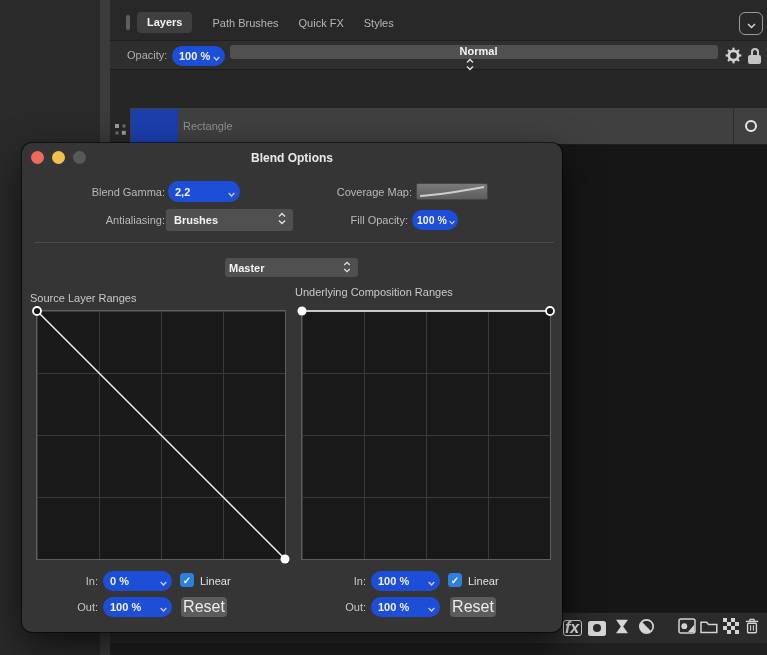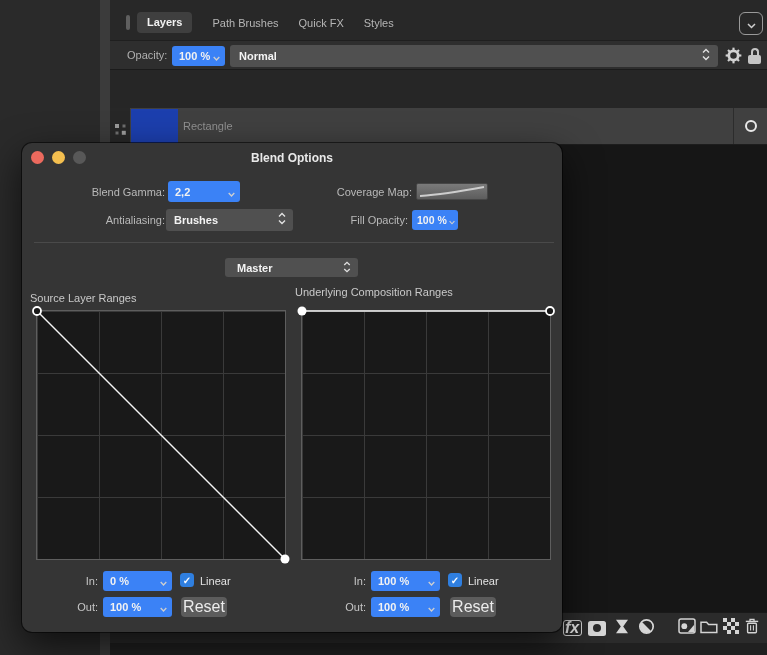--- a/index.html
+++ b/index.html
@@ -16,21 +16,21 @@
   .drag-handle{left:16px;top:15px;width:4px;height:15px;background:#5f5f5f;border-radius:2px;}
   .tabs{left:27px;top:12px;display:flex;gap:20px;align-items:center;height:21px;}
   .tab{font-size:11px;color:#b6b6b6;white-space:nowrap;}
   .tab.active{background:#3f3f3f;color:#f2f2f2;font-weight:700;border-radius:4px;
               padding:0 10px;line-height:21px;}
   .panel-menu-btn{left:629px;top:12px;width:22px;height:21px;border:1.5px solid #9a9a9a;
                   border-radius:6px;display:flex;align-items:center;justify-content:center;}
   .oprow{left:0;top:40px;width:657px;height:30px;background:#2e2e2e;
          border-top:1px solid #1f1f1f;border-bottom:1px solid #1b1b1b;box-sizing:border-box;}
   .lbl{font-size:11px;color:#b0b0b0;white-space:nowrap;}
-  .dd-dark{background:#3b82f6;border-radius:3px;display:flex;align-items:center;}
+  .dd-dark{background:#1d4ed8;border-radius:10px;display:flex;align-items:center;}
   .dd-dark span.val{color:#f2f2f2;font-size:11px;font-weight:600;padding-left:7px;flex:1;}
   .dd-gray{background:#505050;border-radius:3px;display:flex;align-items:center;}
   .dd-gray span.val{color:#f4f4f4;font-size:11px;font-weight:700;padding-left:9px;flex:1;}
   .chev{margin-right:5px;flex:none;}
   
   .row1{left:0;top:70px;width:657px;height:38px;background:#2b6bc9;margin-top:46px;}
   .row1 .thumb{left:21px;top:0;width:47px;height:38px;background:#1e1e1e;}
   .row1 .name{left:73px;top:13px;font-size:11px;color:rgba(214,230,252,.5);}
   .row2{left:0;top:108px;width:657px;height:37px;background:#404040;border-bottom:1px solid #1d1d1d;box-sizing:border-box;}
   .row2 .cell{left:0;top:0;width:20px;height:37px;background:#272727;}
@@ -105,21 +105,21 @@
   <div class="abs oprow">
     <span class="abs lbl" style="left:17px;top:8px;">Opacity:</span>
     <div class="abs dd-dark" style="left:62px;top:5px;width:53px;height:20px;">
       <span class="val">100 %</span>
       <span class="chev">
         <svg width="7" height="5" viewBox="0 0 7 5">
             <polyline points="0.7,1 3.5,4 6.3,1" fill="none" stroke="#cfcfcf" stroke-width="1.3"></polyline>
           </svg>
       </span>
     </div>
-    <div class="abs dd-gray" style="left:120px;top:4px;width:488px;height:22px;">
+    <div class="abs dd-gray" style="left:120px;top:4px;width:488px;height:14px;flex-direction:column;">
       <span class="val">Normal</span>
       <span class="chev" style="margin-right:8px;">
         <svg width="8" height="13" viewBox="0 0 8 13">
             <polyline points="1,4.4 4,1.4 7,4.4" fill="none" stroke="#e2e2e2" stroke-width="1.4"></polyline>
             <polyline points="1,8.6 4,11.6 7,8.6" fill="none" stroke="#e2e2e2" stroke-width="1.4"></polyline>
           </svg>
       </span>
     </div>
     <div class="abs" style="left:615px;top:6px;">
       <svg width="17" height="17" viewBox="0 0 16 16">
@@ -289,21 +289,21 @@
     <span class="chev" style="margin-right:3px;">
       <svg width="6" height="5" viewBox="0 0 7 5">
           <polyline points="0.7,1 3.5,4 6.3,1" fill="none" stroke="#cfcfcf" stroke-width="1.3"></polyline>
         </svg>
     </span>
   </div>
 
   <div class="abs sep"></div>
 
   <div class="abs dd-gray" style="left:203px;top:115px;width:133px;height:19px;">
-    <span class="val" style="padding-left:12px;">Master</span>
+    <span class="val" style="padding-left:4px;">Master</span>
     <span class="chev" style="margin-right:7px;">
       <svg width="8" height="12" viewBox="0 0 8 13">
           <polyline points="1,4.4 4,1.4 7,4.4" fill="none" stroke="#e2e2e2" stroke-width="1.4"></polyline>
           <polyline points="1,8.6 4,11.6 7,8.6" fill="none" stroke="#e2e2e2" stroke-width="1.4"></polyline>
         </svg>
     </span>
   </div>
 
   <span class="sect" style="left:8px;top:149px;">Source Layer Ranges</span>
   <span class="sect" style="left:273px;top:143px;">Underlying Composition Ranges</span>

